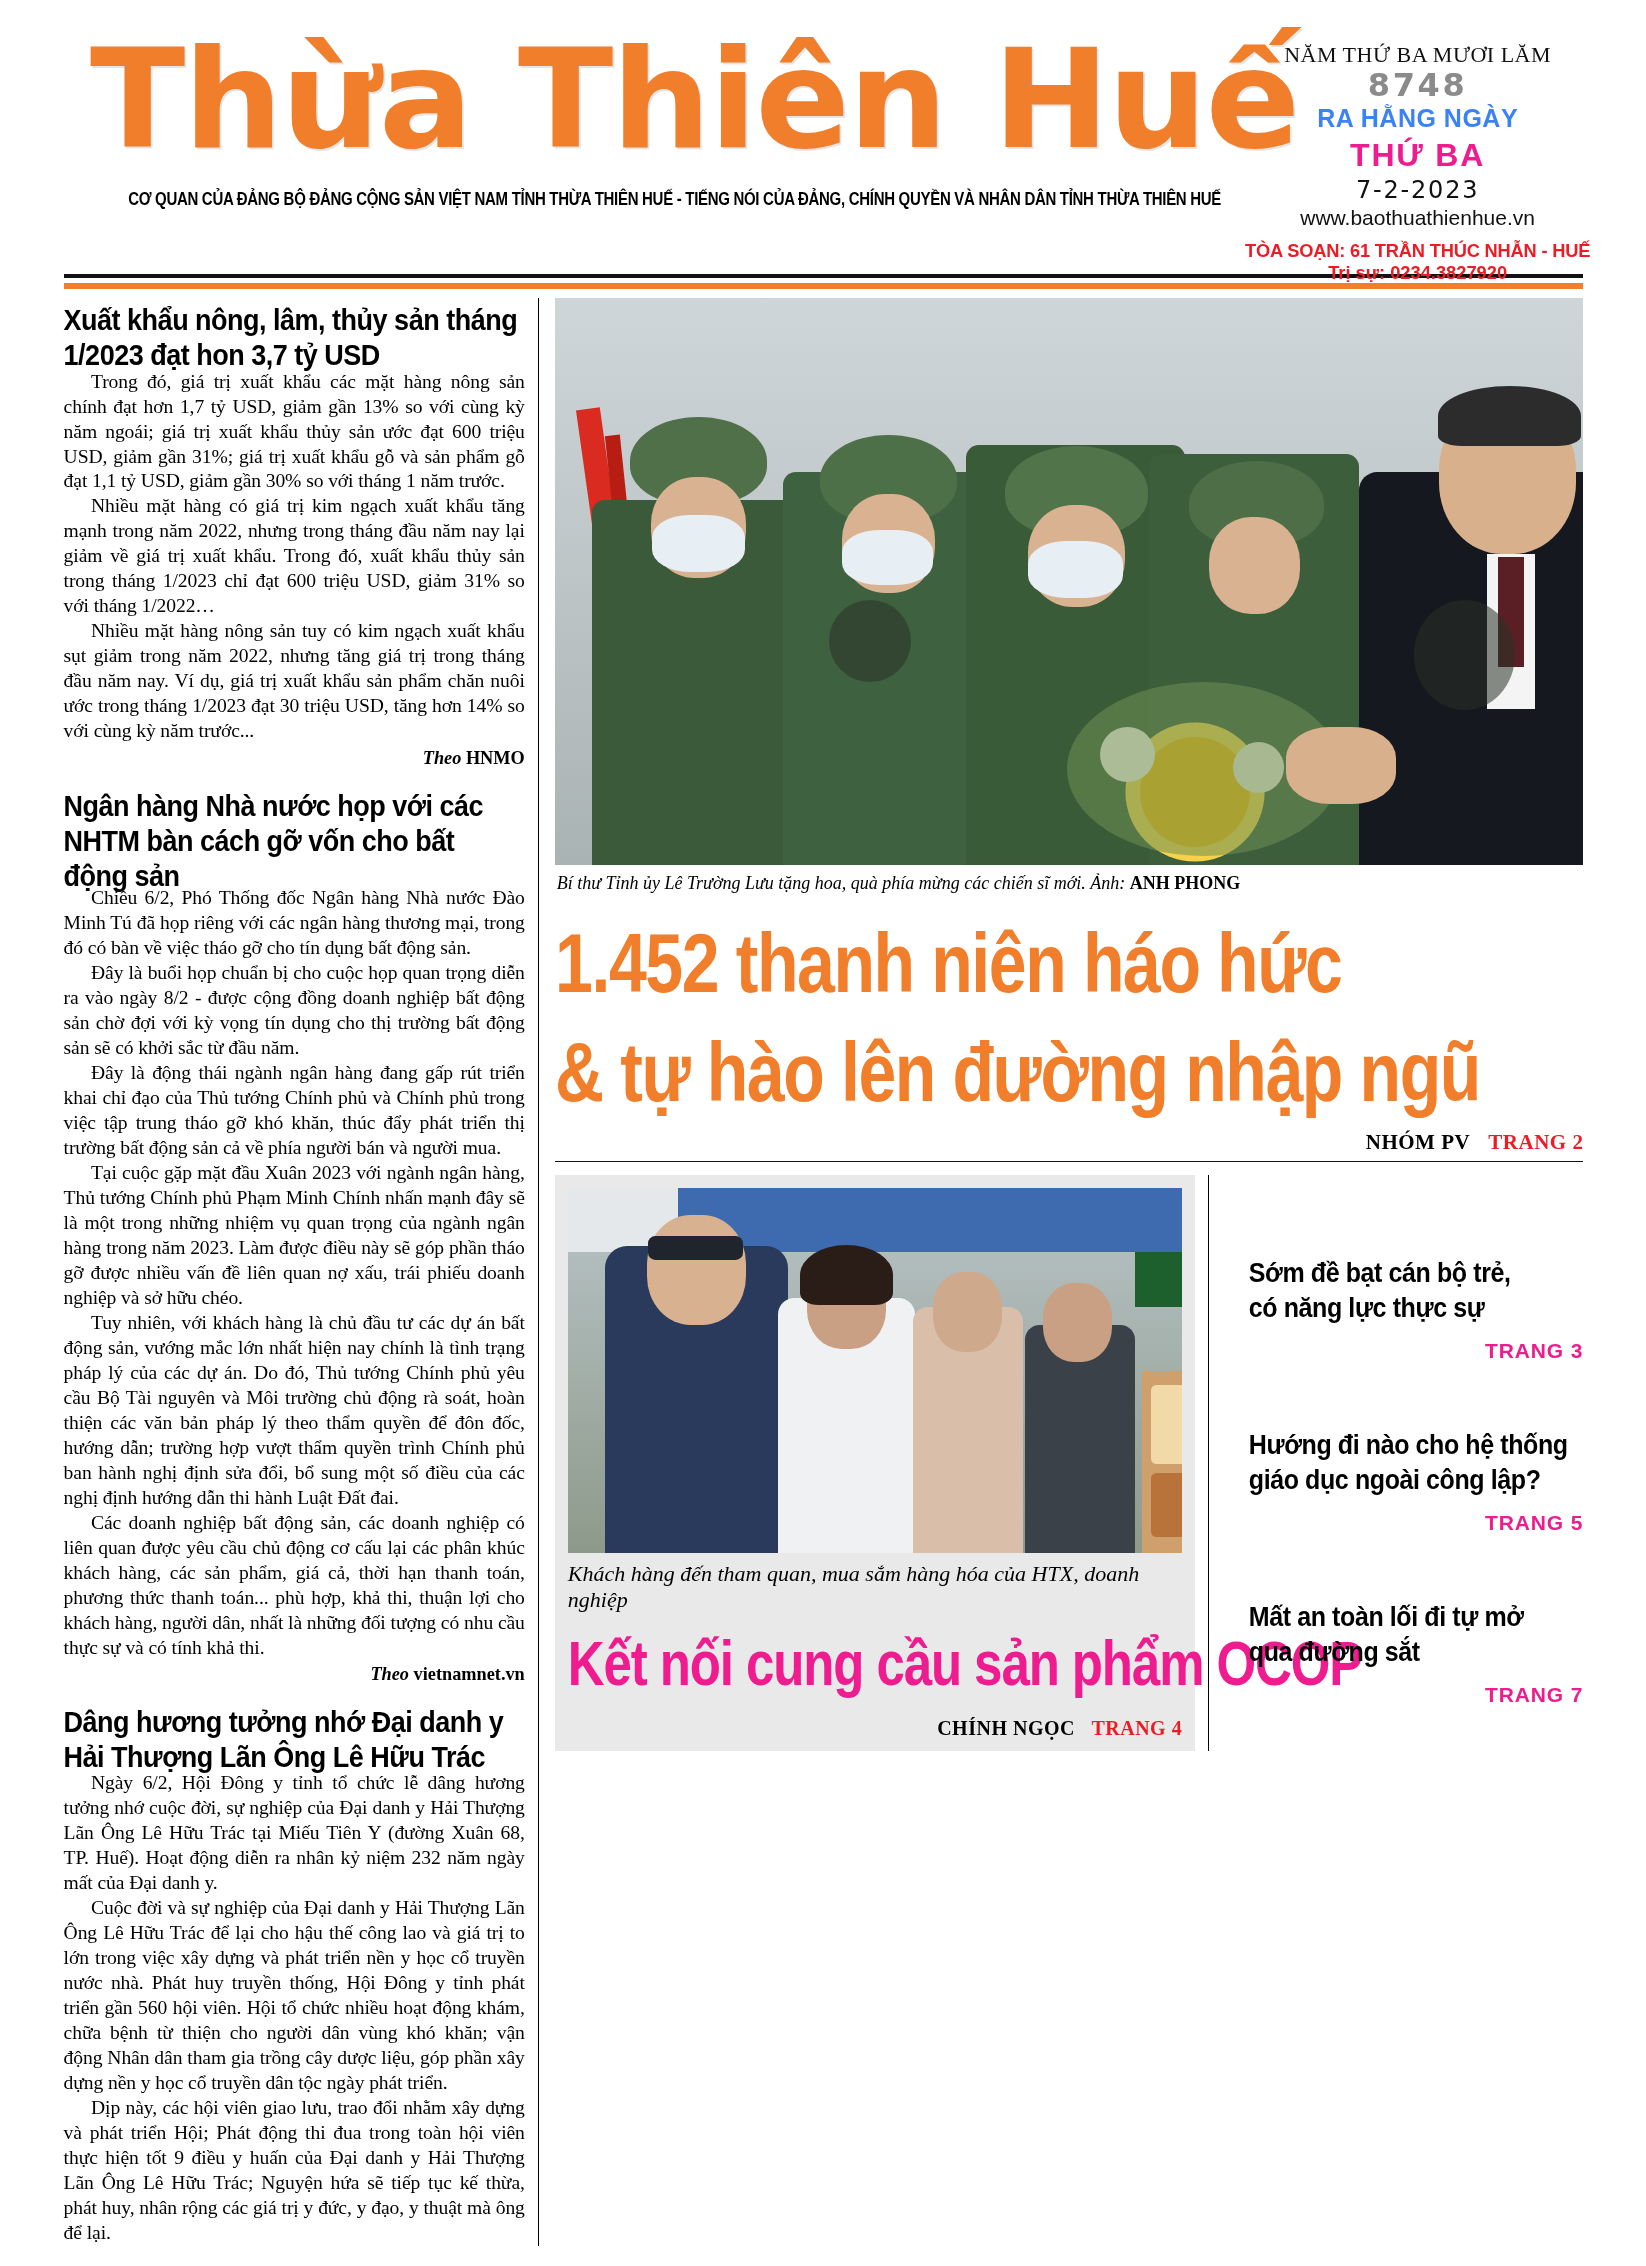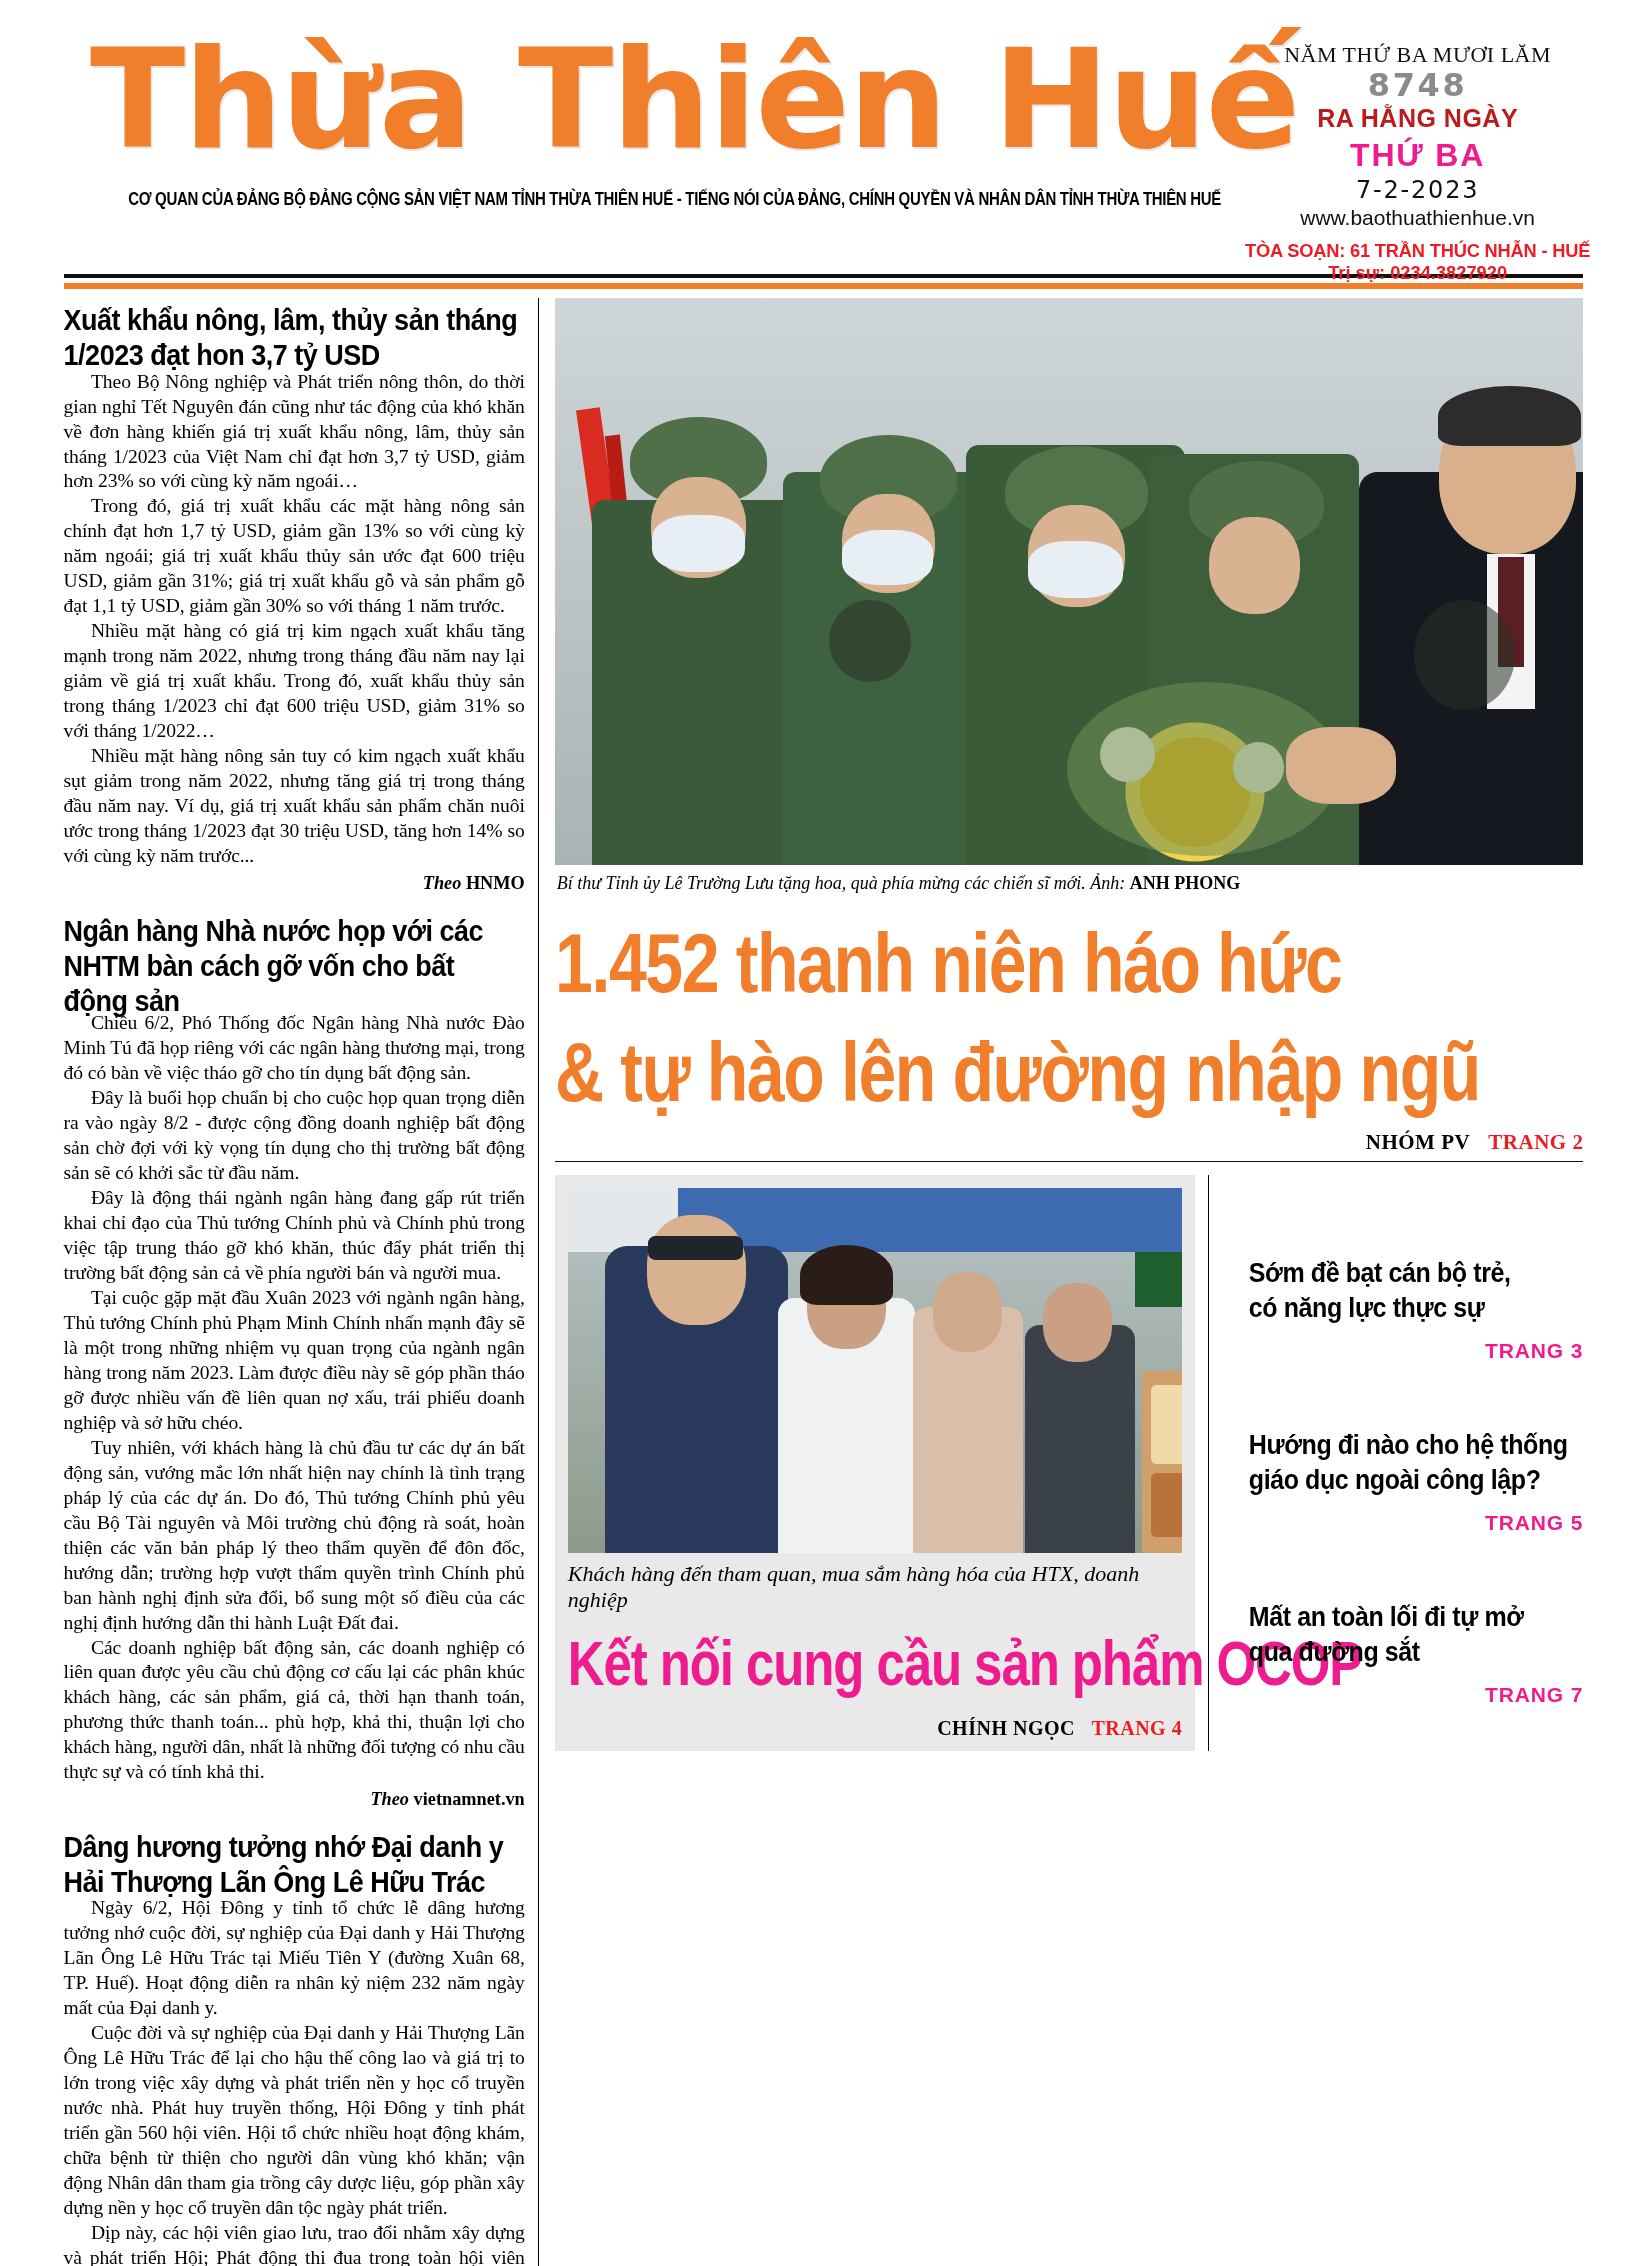--- a/index.html
+++ b/index.html
@@ -37,21 +37,21 @@
     font-size:22px; letter-spacing:0.5px; color:#111;
     white-space:nowrap;
   }
   .mr-issue {
     font-family:"DejaVu Sans", sans-serif;
     font-weight:bold; font-size:32px; color:#8b8b8b;
     letter-spacing:2.7px; line-height:1.05; margin-top:0.9px;
   }
   .mr-daily {
     font-family:"Liberation Sans", sans-serif;
-    font-weight:bold; font-size:25px; color:#b91c1c;
+    font-weight:bold; font-size:25px; color:#3b82f6;
     letter-spacing:0.5px; margin-top:1.8px;
   }
   .mr-weekday {
     font-family:"Liberation Sans", sans-serif;
     font-weight:bold; font-size:32px; color:#EE1C8E;
     letter-spacing:1.8px; margin-top:3.7px;
   }
   .mr-date {
     font-family:"DejaVu Sans", sans-serif;
     font-size:24px; color:#111; letter-spacing:1.8px; margin-top:1.8px;
@@ -261,21 +261,20 @@
   </div>
 
   <div class="rule-thick"></div>
   <div class="rule-orange"></div>
 
   <div class="content">
 
     <div class="col-left">
 
       <h2 class="headline">Xuất khẩu nông, lâm, thủy sản tháng 1/2023 đạt hon 3,7 tỷ USD</h2>
-      <p class="body">Theo Bộ Nông nghiệp và Phát triển nông thôn, do thời gian nghỉ Tết Nguyên đán cũng như tác động của khó khăn về đơn hàng khiến giá trị xuất khẩu nông, lâm, thủy sản tháng 1/2023 của Việt Nam chỉ đạt hơn 3,7 tỷ USD, giảm hơn 23% so với cùng kỳ năm ngoái…</p>
       <p class="body">Trong đó, giá trị xuất khẩu các mặt hàng nông sản chính đạt hơn 1,7 tỷ USD, giảm gần 13% so với cùng kỳ năm ngoái; giá trị xuất khẩu thủy sản ước đạt 600 triệu USD, giảm gần 31%; giá trị xuất khẩu gỗ và sản phẩm gỗ đạt 1,1 tỷ USD, giảm gần 30% so với tháng 1 năm trước.</p>
       <p class="body">Nhiều mặt hàng có giá trị kim ngạch xuất khẩu tăng mạnh trong năm 2022, nhưng trong tháng đầu năm nay lại giảm về giá trị xuất khẩu. Trong đó, xuất khẩu thủy sản trong tháng 1/2023 chỉ đạt 600 triệu USD, giảm 31% so với tháng 1/2022…</p>
       <p class="body">Nhiều mặt hàng nông sản tuy có kim ngạch xuất khẩu sụt giảm trong năm 2022, nhưng tăng giá trị trong tháng đầu năm nay. Ví dụ, giá trị xuất khẩu sản phẩm chăn nuôi ước trong tháng 1/2023 đạt 30 triệu USD, tăng hơn 14% so với cùng kỳ năm trước...</p>
       <div class="source">
         <i>Theo</i>
         <span>HNMO</span>
       </div>
 
       <h2 class="headline second">Ngân hàng Nhà nước họp với các NHTM bàn cách gỡ vốn cho bất động sản</h2>
       <p class="body">Chiều 6/2, Phó Thống đốc Ngân hàng Nhà nước Đào Minh Tú đã họp riêng với các ngân hàng thương mại, trong đó có bàn về việc tháo gỡ cho tín dụng bất động sản.</p>

